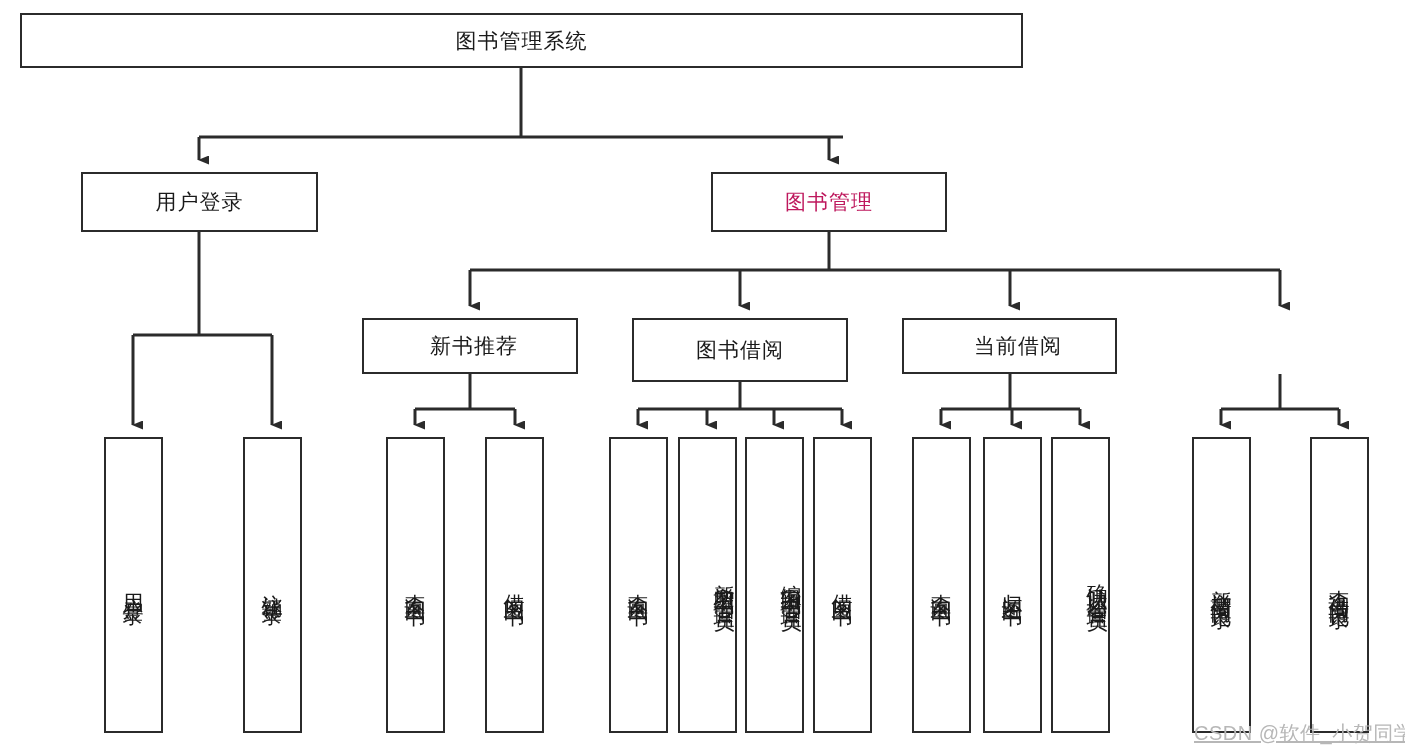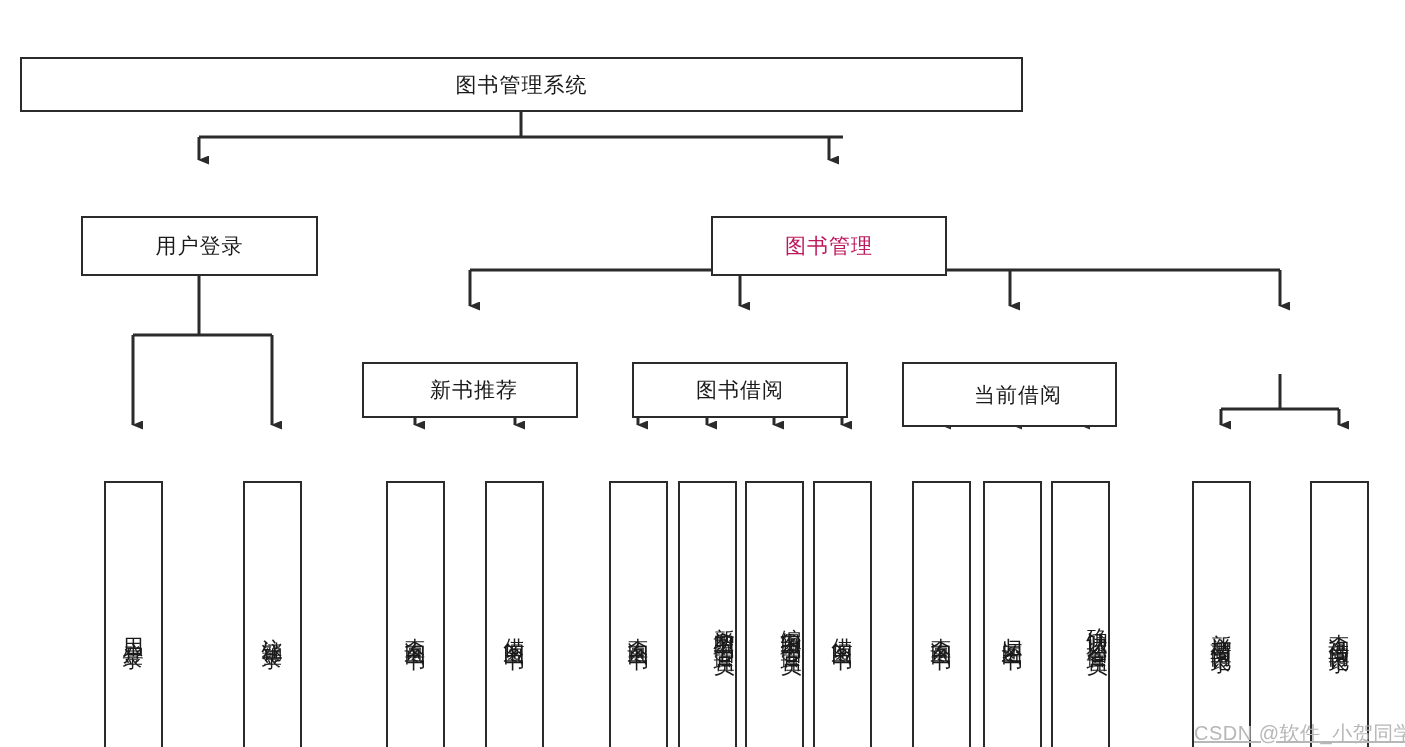--- a/index.html
+++ b/index.html
@@ -27,21 +27,20 @@
   }
   .node {
     position: absolute;
     box-sizing: border-box;
     background: #ffffff;
     border: 2px solid #4d7c0f;
     display: flex;
     align-items: center;
     justify-content: center;
     color: #1a1a1a;
-    margin-top: 44px;
   }
   .node-h {
     font-size: 21px;
     letter-spacing: 1px;
     white-space: nowrap;
   }
   .node-v {
     writing-mode: vertical-rl;
     text-orientation: upright;
     font-size: 21px;
@@ -117,22 +116,22 @@
       <path d="M1339,409 L1339,425" marker-end="url(#arrowhead)"></path>
     </g>
   </svg>
 
   <div class="node node-h" style="left: 20px; top: 13px; width: 1003px; height: 55px; border-color: rgb(43, 43, 43); background: rgb(255, 255, 255); color: rgb(26, 26, 26);">图书管理系统</div>
 
   <div class="node node-h" style="left: 81px; top: 172px; width: 237px; height: 60px; border-color: rgb(43, 43, 43); background: rgb(255, 255, 255); color: rgb(26, 26, 26);">用户登录</div>
   <div class="node node-h" style="left: 711px; top: 172px; width: 236px; height: 60px; border-color: rgb(43, 43, 43); background: rgb(255, 255, 255); color: #be185d;">图书管理</div>
 
   <div class="node node-h" style="left: 362px; top: 318px; width: 216px; height: 56px; border-color: rgb(43, 43, 43); background: rgb(255, 255, 255); color: rgb(26, 26, 26); padding-left: 8px;">新书推荐</div>
-  <div class="node node-h" style="left: 632px; top: 318px; width: 216px; height: 56px; border-color: rgb(43, 43, 43); background: rgb(255, 255, 255); color: rgb(26, 26, 26);">图书借阅</div>
-  <div class="node node-h" style="left: 902px; top: 318px; width: 215px; height: 65px; border-color: rgb(43, 43, 43); background: rgb(255, 255, 255); color: rgb(26, 26, 26); padding-left: 17px;">当前借阅</div>
+  <div class="node node-h" style="left: 632px; top: 318px; width: 216px; height: 64px; border-color: rgb(43, 43, 43); background: rgb(255, 255, 255); color: rgb(26, 26, 26);">图书借阅</div>
+  <div class="node node-h" style="left: 902px; top: 318px; width: 215px; height: 56px; border-color: rgb(43, 43, 43); background: rgb(255, 255, 255); color: rgb(26, 26, 26); padding-left: 17px;">当前借阅</div>
 
   <div class="node node-v vcenter" style="left: 104px; top: 437px; width: 59px; height: 296px; border-color: rgb(43, 43, 43); background: rgb(255, 255, 255); color: rgb(26, 26, 26);">用户登录</div>
   <div class="node node-v vcenter" style="left: 243px; top: 437px; width: 59px; height: 296px; border-color: rgb(43, 43, 43); background: rgb(255, 255, 255); color: rgb(26, 26, 26);">注销登录</div>
   <div class="node node-v vcenter" style="left: 386px; top: 437px; width: 59px; height: 296px; border-color: rgb(43, 43, 43); background: rgb(255, 255, 255); color: rgb(26, 26, 26);">查询图书</div>
   <div class="node node-v vcenter" style="left: 485px; top: 437px; width: 59px; height: 296px; border-color: rgb(43, 43, 43); background: rgb(255, 255, 255); color: rgb(26, 26, 26);">借阅图书</div>
   <div class="node node-v vcenter" style="left: 609px; top: 437px; width: 59px; height: 296px; border-color: rgb(43, 43, 43); background: rgb(255, 255, 255); color: rgb(26, 26, 26);">查询图书</div>
   <div class="node node-v" style="left: 678px; top: 437px; width: 59px; height: 296px; border-color: rgb(43, 43, 43); background: rgb(255, 255, 255); color: rgb(26, 26, 26);">新增图书（管理员）</div>
   <div class="node node-v" style="left: 745px; top: 437px; width: 59px; height: 296px; border-color: rgb(43, 43, 43); background: rgb(255, 255, 255); color: rgb(26, 26, 26);">编辑图书（管理员）</div>
   <div class="node node-v vcenter" style="left: 813px; top: 437px; width: 59px; height: 296px; border-color: rgb(43, 43, 43); background: rgb(255, 255, 255); color: rgb(26, 26, 26);">借阅图书</div>
   <div class="node node-v vcenter" style="left: 912px; top: 437px; width: 59px; height: 296px; border-color: rgb(43, 43, 43); background: rgb(255, 255, 255); color: rgb(26, 26, 26);">查询图书</div>

